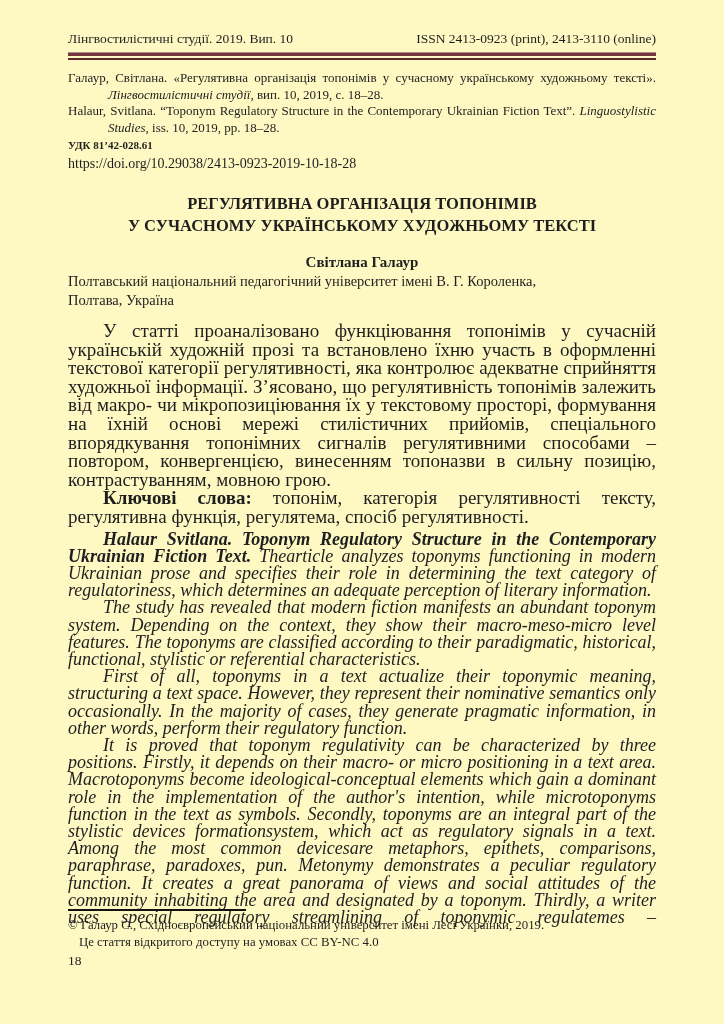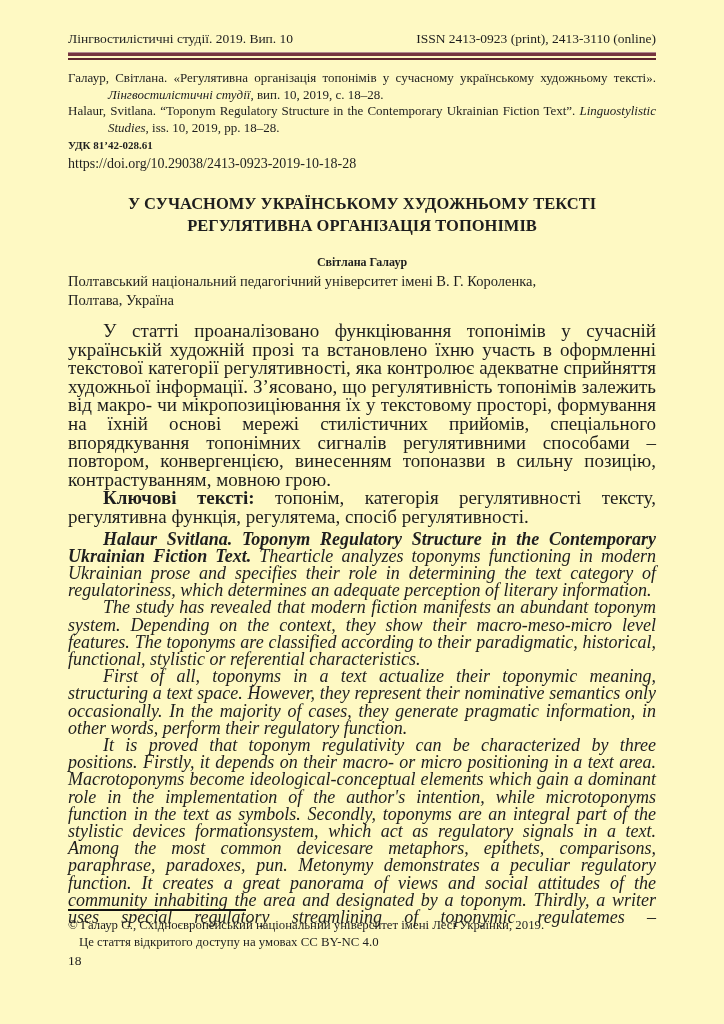--- a/index.html
+++ b/index.html
@@ -36,21 +36,21 @@
   .doi { font-size: 14px; line-height: 18px; color: #1e1e1e; text-decoration: none; }
 
   
   .article-title {
     margin-top: 20px;
     text-align: center;
     font-weight: bold;
     font-size: 16.5px;
     line-height: 22px;
   }
-  .author-name { margin-top: 15px; text-align: center; font-weight: bold; font-size: 12px; line-height: 20px; }
+  .author-name { margin-top: 15px; text-align: center; font-weight: bold; font-size: 15px; line-height: 20px; }
   .affiliation { text-align: left; font-size: 14.5px; line-height: 18.5px; }
 
   
   .abstract-uk { margin-top: 13px; font-size: 19px; line-height: 18.6px; }
   .abstract-uk p, .abstract-en p { text-align: justify; text-indent: 35px; }
   .abstract-en { margin-top: 4px; font-size: 18px; line-height: 17.2px; font-style: italic; }
   .bold { font-weight: bold; }
   .justify-last { text-align-last: justify; }
 
   
@@ -77,33 +77,33 @@
       <p><span>Галаур, Світлана. «Регулятивна організація топонімів у сучасному українському художньому тексті». </span><span class="italic">Лінгвостилістичні студії</span><span>, вип. 10, 2019, с. 18–28.</span></p>
       <p><span>Halaur, Svitlana. “Toponym Regulatory Structure in the Contemporary Ukrainian Fiction Text”. </span><span class="italic">Linguostylistic Studies</span><span>, iss. 10, 2019, pp. 18–28.</span></p>
     </div>
 
     <div class="udc">УДК 81’42-028.61</div>
     <div>
       <a class="doi" href="#">https://doi.org/10.29038/2413-0923-2019-10-18-28</a>
     </div>
 
     <div class="article-title">
+      <div>РЕГУЛЯТИВНА ОРГАНІЗАЦІЯ ТОПОНІМІВ</div>
       <div>У СУЧАСНОМУ УКРАЇНСЬКОМУ ХУДОЖНЬОМУ ТЕКСТІ</div>
-      <div>РЕГУЛЯТИВНА ОРГАНІЗАЦІЯ ТОПОНІМІВ</div>
     </div>
 
     <div class="author-name">Світлана Галаур</div>
     <div class="affiliation">
       <div>Полтавський національний педагогічний університет імені В. Г. Короленка,</div>
       <div>Полтава, Україна</div>
     </div>
 
     <div class="abstract-uk">
       <p>У статті проаналізовано функціювання топонімів у сучасній українській художній прозі та встановлено їхню участь в оформленні текстової категорії регулятивності, яка контролює адекватне сприйняття художньої інформації. З’ясовано, що регулятивність топонімів залежить від макро- чи мікропозиціювання їх у текстовому просторі, формування на їхній основі мережі стилістичних прийомів, спеціального впорядкування топонімних сигналів регулятивними способами – повтором, конвергенцією, винесенням топоназви в сильну позицію,  контрастуванням, мовною грою.</p>
-      <p><span class="bold">Ключові тексті: </span><span>топонім, категорія регулятивності тексту, регулятивна функція, регулятема, спосіб регулятивності.</span></p>
+      <p><span class="bold">Ключові слова: </span><span>топонім, категорія регулятивності тексту, регулятивна функція, регулятема, спосіб регулятивності.</span></p>
     </div>
 
     <div class="abstract-en">
       <p><span class="bold">Halaur Svitlana. Toponym Regulatory Structure in the Contemporary Ukrainian Fiction Text. </span><span>Thearticle analyzes toponyms functioning in modern Ukrainian prose and specifies their role in determining the text category of regulatoriness, which determines an adequate perception of literary information.</span></p>
       <p>The study has revealed that modern fiction manifests an abundant toponym system. Depending on the context, they show their macro-meso-micro level features. The toponyms are classified according to their paradigmatic, historical, functional, stylistic or referential characteristics.</p>
       <p>First of all, toponyms in a text actualize their toponymic meaning, structuring a text space. However, they represent their nominative semantics only occasionally. In the majority of cases, they generate pragmatic information, in other words, perform their regulatory function.</p>
       <p class="justify-last">It is proved that toponym regulativity can be characterized by three positions. Firstly, it depends on their macro- or micro positioning in a text area. Macrotoponyms become ideological-conceptual elements which gain a dominant role in the implementation of the author's intention, while microtoponyms function in the text as symbols. Secondly, toponyms are an integral part of the stylistic devices formationsystem, which act as regulatory signals in a text. Among the most common devicesare metaphors, epithets, comparisons, paraphrase, paradoxes, pun. Metonymy demonstrates a peculiar regulatory function. It creates a great panorama of views and social attitudes of the community inhabiting the area and designated by a toponym. Thirdly, a writer uses special regulatory streamlining of toponymic regulatemes –</p>
     </div>
 
   </div>

